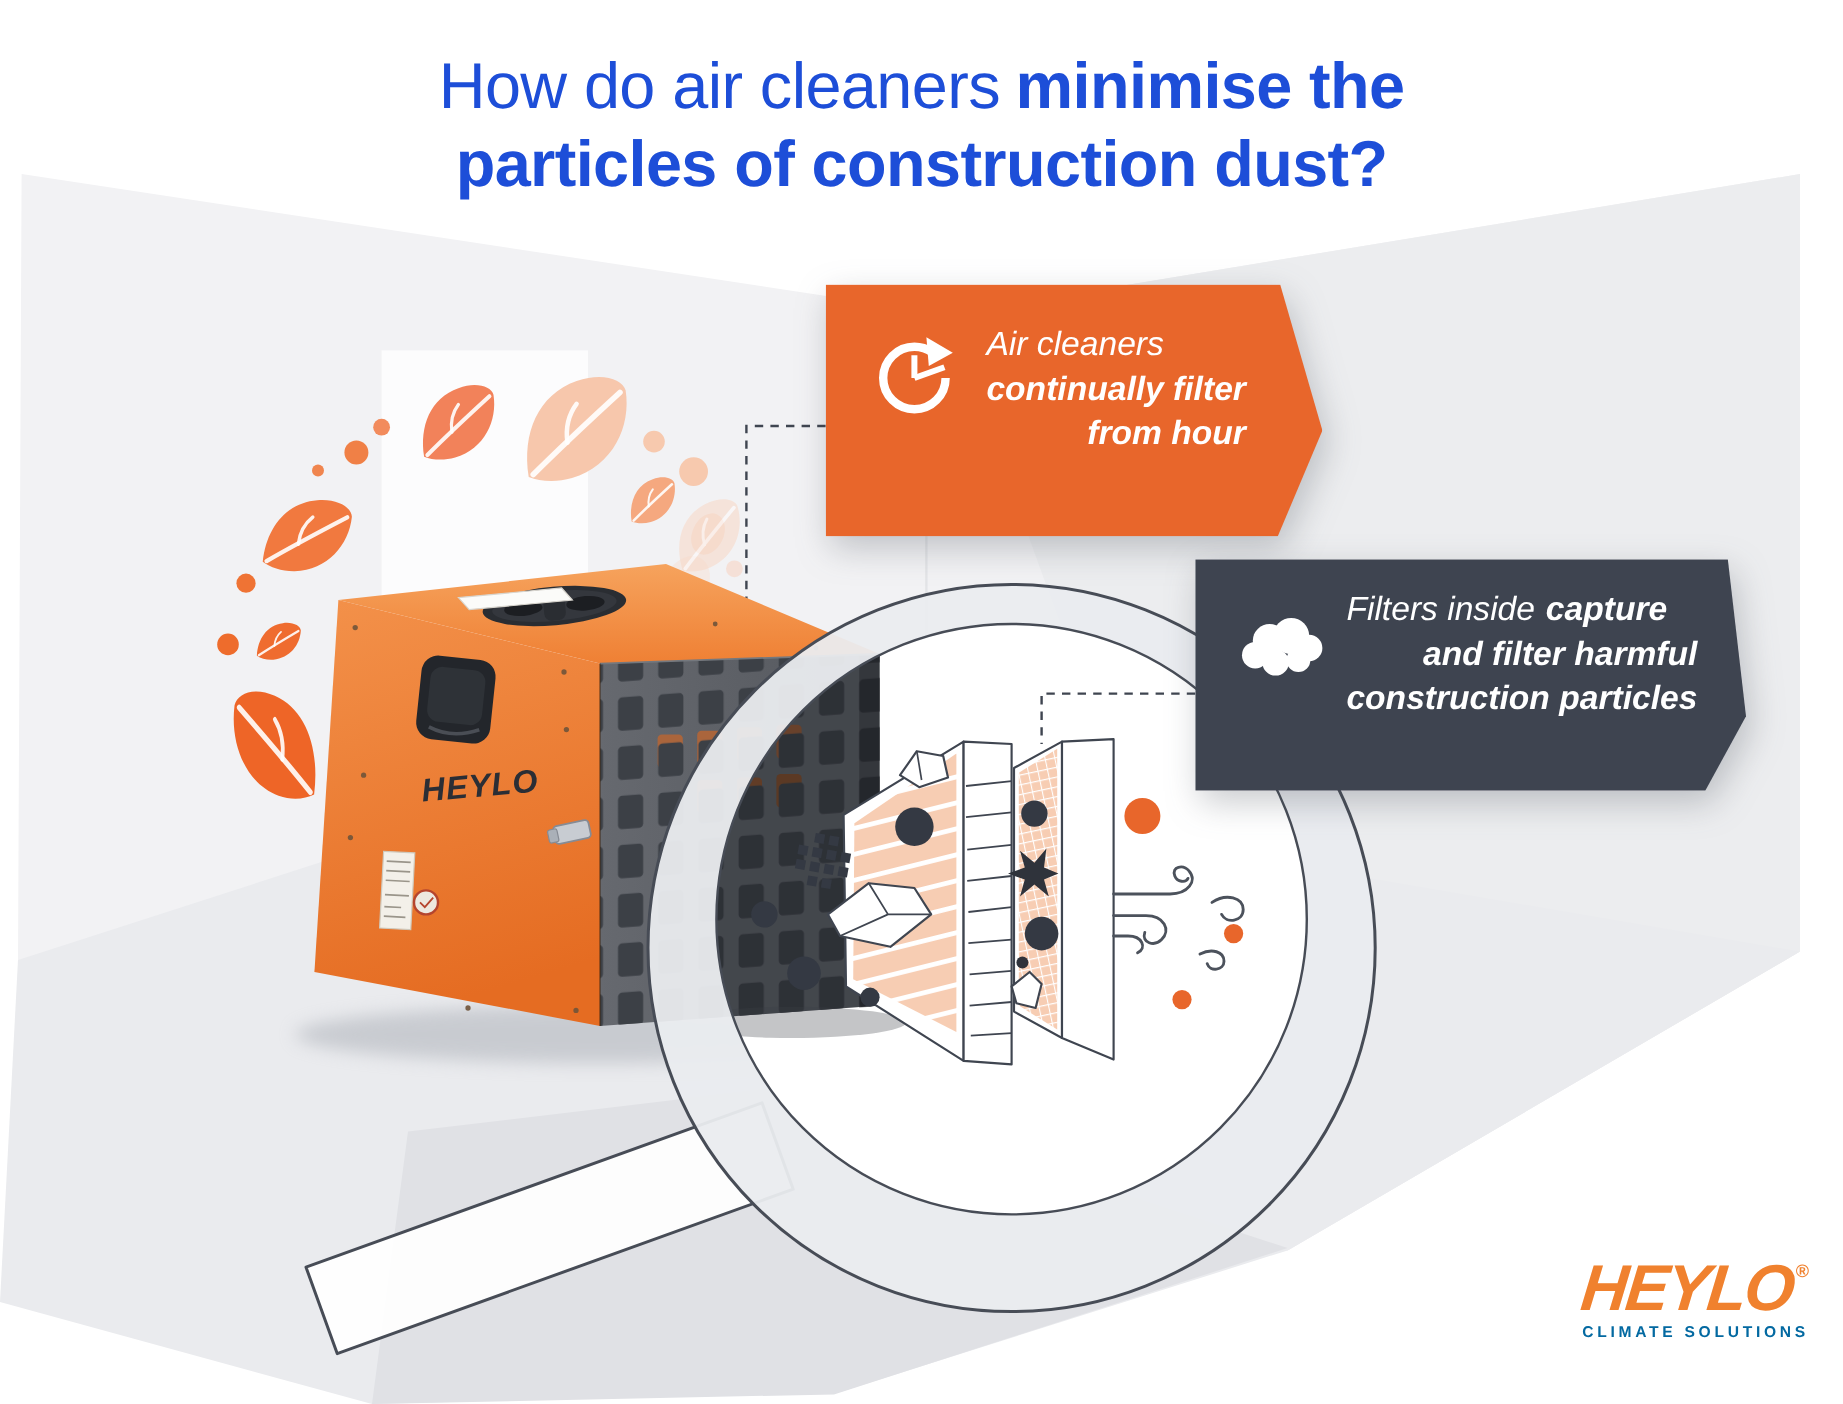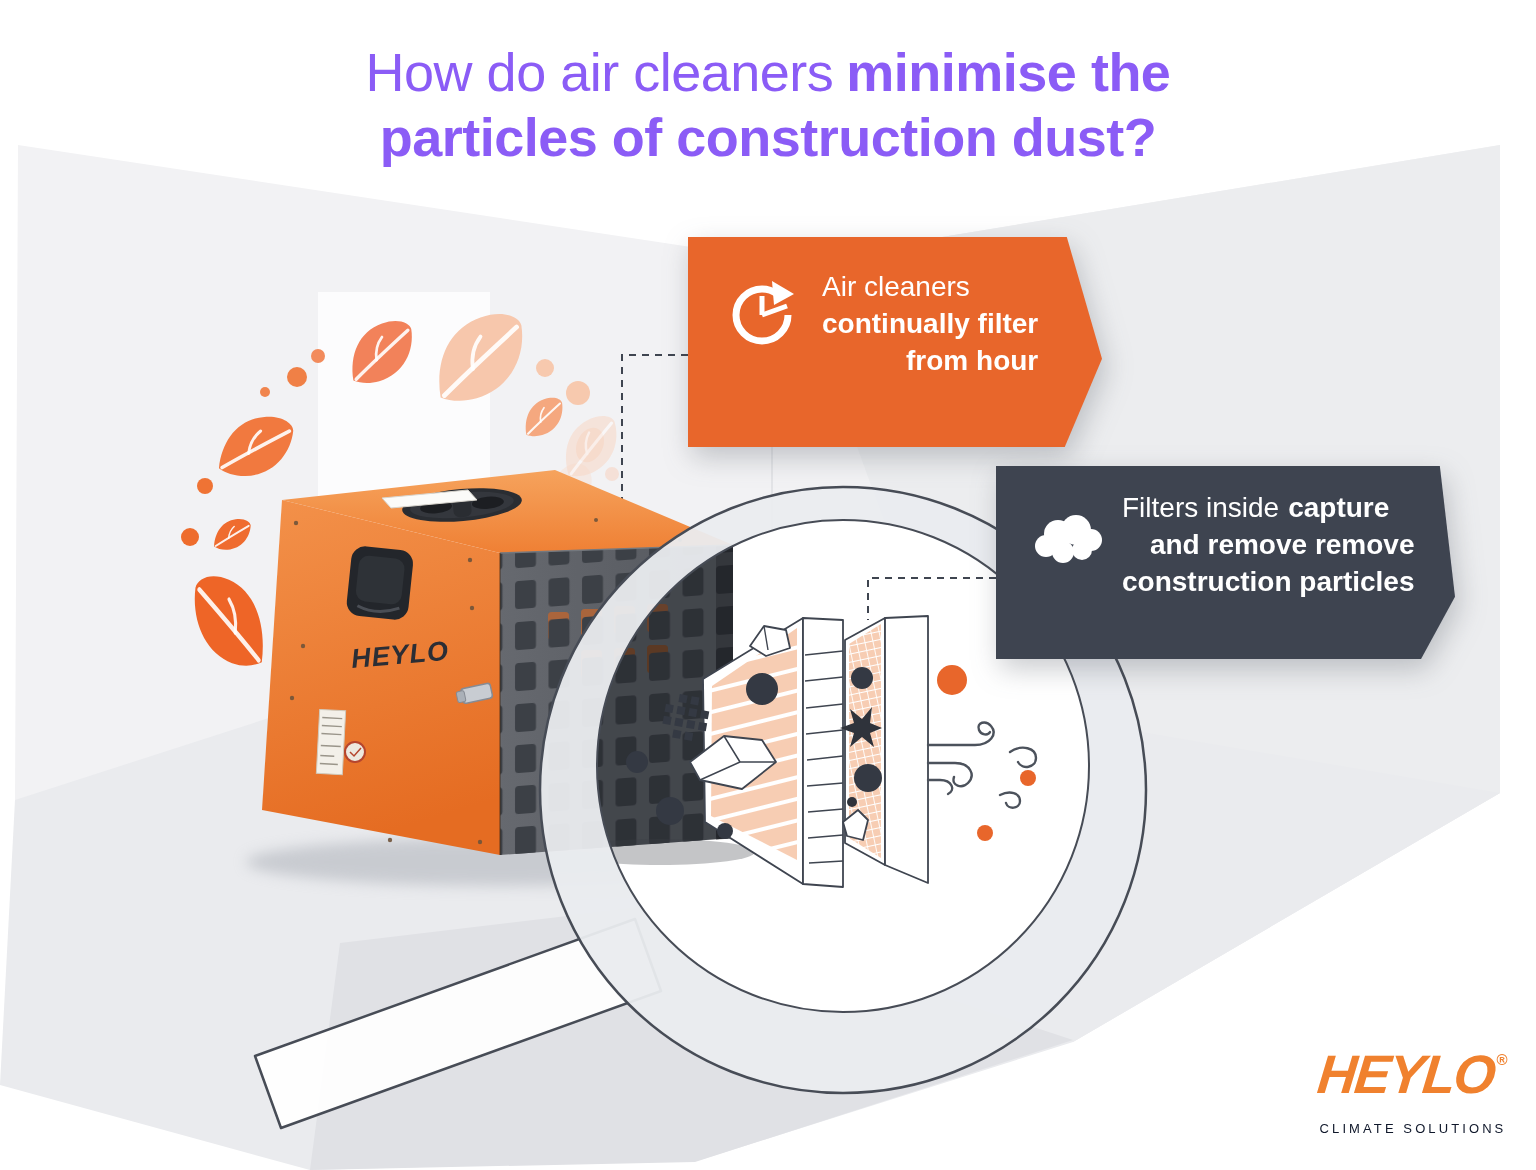--- a/index.html
+++ b/index.html
@@ -1,49 +1,49 @@
 <!DOCTYPE html>
 <html><head>
 <meta charset="utf-8">
 <style>
   html,body{margin:0;padding:0;background:#fff;}
   .stage{position:relative;width:1536px;height:1170px;overflow:hidden;background:#fff;
          font-family:"Liberation Sans",sans-serif;}
   .scene{position:absolute;left:0;top:0;}
   
   .title{position:absolute;left:0;top:40px;width:100%;text-align:center;
-         color:#8b5cf6;font-size:54px;line-height:65px;font-weight:400;letter-spacing:-.5px;}
+         color:#1d4ed8;font-size:54px;line-height:65px;font-weight:400;letter-spacing:-.5px;}
   .title .bold{font-weight:700;}
   .title .sp{margin-right:13px;}
   
   .callout{position:absolute;color:#fff;}
   .callout .box{width:100%;height:100%;display:flex;align-items:flex-start;}
-  .callout-shadow{filter:drop-shadow(4px 10px 14px rgba(62,68,80,.28));}
+  .callout-shadow{filter:drop-shadow(4px 10px 14px rgba(62,68,80,.28));font-style:italic;}
   .callout-frequency{left:688px;top:237px;width:414px;height:210px;}
   .callout-frequency .box{background:#E8662B;
       clip-path:polygon(0 0,91.5% 0,100% 58%,91% 100%,0 100%);}
   .callout-capture{left:996px;top:466px;width:459px;height:193px;}
   .callout-capture .box{background:#3E4450;
       clip-path:polygon(0 0,96.7% 0,100% 67.8%,92.6% 100%,0 100%);}
   .callout .icon-wrap{flex:0 0 auto;}
   .callout-frequency .icon-wrap{margin:40px 0 0 38px;width:72px;height:72px;}
   .callout-capture .icon-wrap{margin:40px 0 0 34px;width:80px;height:60px;}
   .callout .txt{font-size:28px;line-height:37px;margin-top:31px;margin-left:24px;}
   .callout-capture .txt{margin-top:23px;margin-left:12px;}
   .callout .txt .b{font-weight:700;text-align:right;}
   .callout .txt .r{font-weight:400;}
   .callout .txt .r.gap{margin-right:9px;}
   
   .brand{position:absolute;left:1308px;top:1046px;width:210px;text-align:center;}
   .brand .word{display:inline-block;color:#F0812E;font-size:54px;font-weight:700;
                font-style:italic;letter-spacing:-2px;transform:skewX(-6deg);line-height:56px;}
   .brand .reg{display:inline-block;color:#F0812E;font-size:15px;font-weight:700;
               vertical-align:28px;font-style:normal;margin-left:2px;}
-  .brand .tagline{margin-top:19px;color:#0f172a;font-size:13px;letter-spacing:3.1px;
-                  font-weight:400;white-space:nowrap;}
+  .brand .tagline{margin-top:0;color:#0369a1;font-size:13px;letter-spacing:3.1px;
+                  font-weight:700;white-space:nowrap;}
 </style>
 </head>
 <body>
 
 <div class="stage">
 
 <svg class="scene" width="1536" height="1170" viewBox="0 0 1536 1170">
   <defs>
     <filter id="blur7" x="-40%" y="-40%" width="180%" height="180%">
       <feGaussianBlur stdDeviation="7"></feGaussianBlur>
@@ -306,21 +306,21 @@
               <circle cx="28" cy="28" r="14"></circle>
           <circle cx="46" cy="24" r="15"></circle>
               <circle cx="61" cy="34" r="11"></circle>
           <circle cx="52" cy="44" r="10"></circle>
               <circle cx="33" cy="46" r="11"></circle>
         </g>
       </svg>
     </span>
     <div class="txt">
       <div><span class="r gap">Filters inside</span><span class="b">capture</span></div>
-      <div class="b">and remove remove</div>
+      <div class="b">and filter harmful</div>
       <div class="b">construction particles</div>
     </div>
   </div>
 </div>
 
 <div class="brand">
   <div><span class="word">HEYLO</span><span class="reg">®</span></div>
   <div class="tagline">CLIMATE SOLUTIONS</div>
 </div>
 

